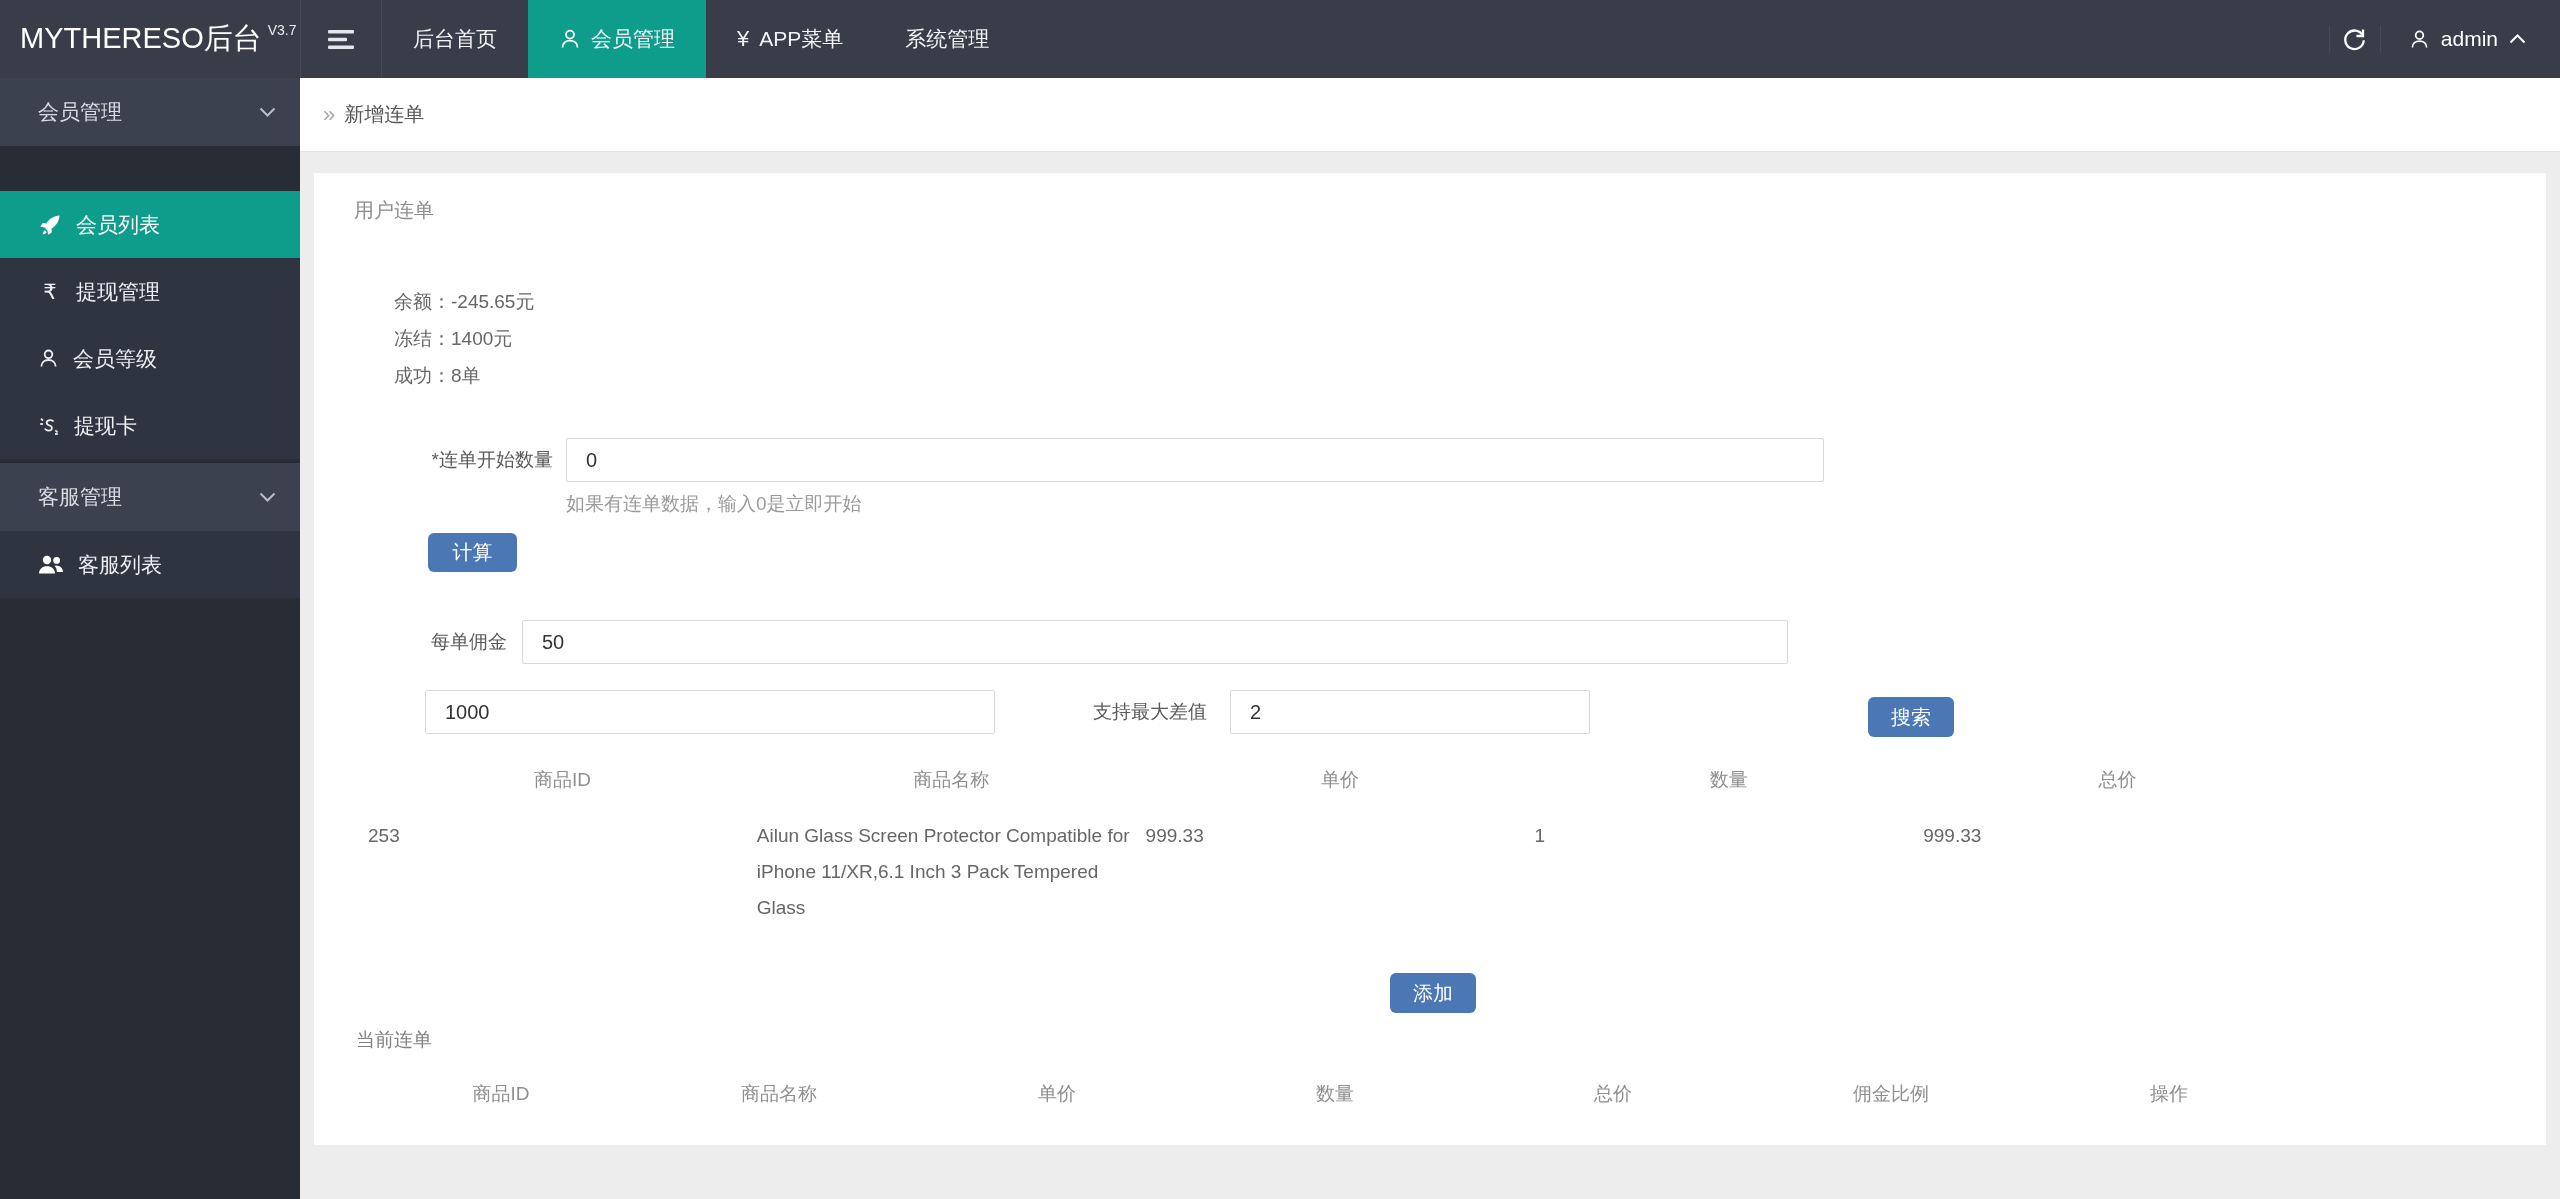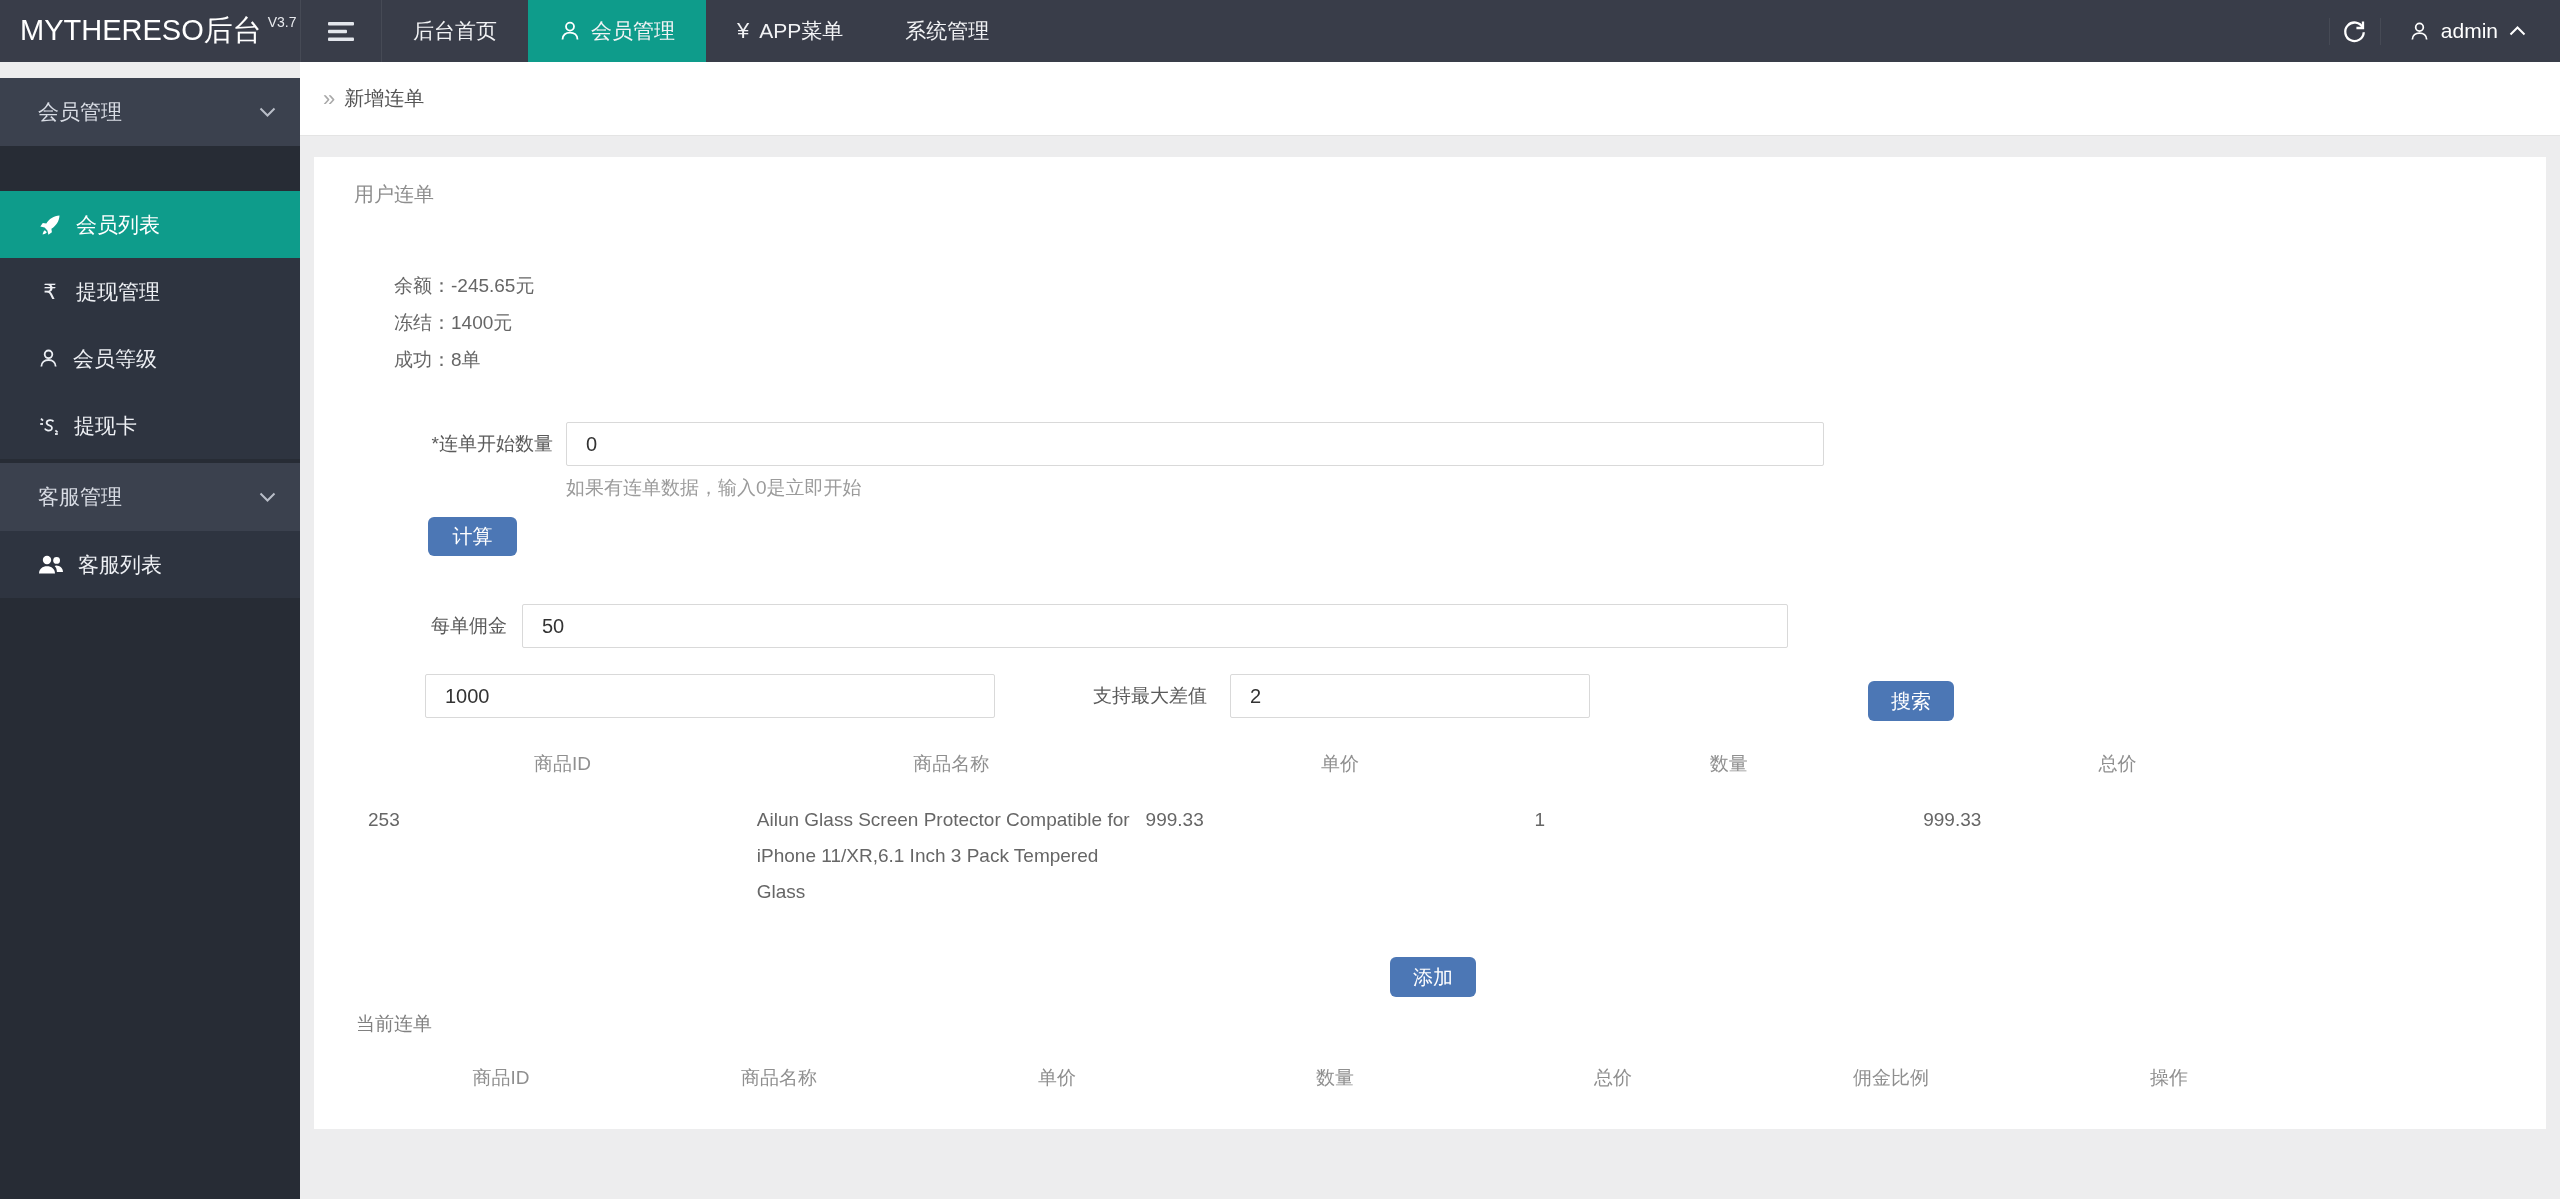--- a/index.html
+++ b/index.html
@@ -1,20 +1,20 @@
 <!DOCTYPE html>
 <html style="--accent-teal: #0E9C8B; --button-blue: #4C77B5; --navbar-bg: #393D49; --sidebar-bg: #272C35; --sidebar-group-bg: #3B414E; --sidebar-item-bg: #2E3440; --page-bg: #EDEDEE;"><head>
 <meta charset="utf-8">
 <style>
   * { margin:0; padding:0; box-sizing:border-box; }
   html,body { width:2560px; height:1199px; overflow:hidden;
     font-family:"Liberation Sans","DejaVu Sans",sans-serif; background:var(--page-bg,#EDEDEE); }
 
   
-  .navbar { height:62px; background:var(--navbar-bg,#393D49); display:flex; align-items:stretch; color:#fff; }
+  .navbar { height:78px; background:var(--navbar-bg,#393D49); display:flex; align-items:stretch; color:#fff; }
   .logo { width:300px; display:flex; align-items:center; padding-left:20px; font-size:29px; color:#fff; white-space:nowrap; }
   .logo .ver { font-size:14px; margin-left:6px; position:relative; top:-9px; color:#e8eaee; }
   .nav-toggle { width:82px; display:flex; align-items:center; justify-content:center;
     border-left:1px solid rgba(255,255,255,.07); border-right:1px solid rgba(255,255,255,.07); cursor:pointer; }
   .nav-menu { display:flex; }
   .nav-item { padding:16px 31px; display:flex; align-items:center; gap:10px; font-size:21px; color:#f2f3f5; cursor:pointer; white-space:nowrap; }
   .nav-item.active { background:var(--accent-teal,#0E9C8B); }
   .yen { font-size:22px; }
   .nav-right { margin-left:auto; display:flex; align-items:center; }
   .refresh-btn { width:52px; display:flex; align-items:center; justify-content:center;

